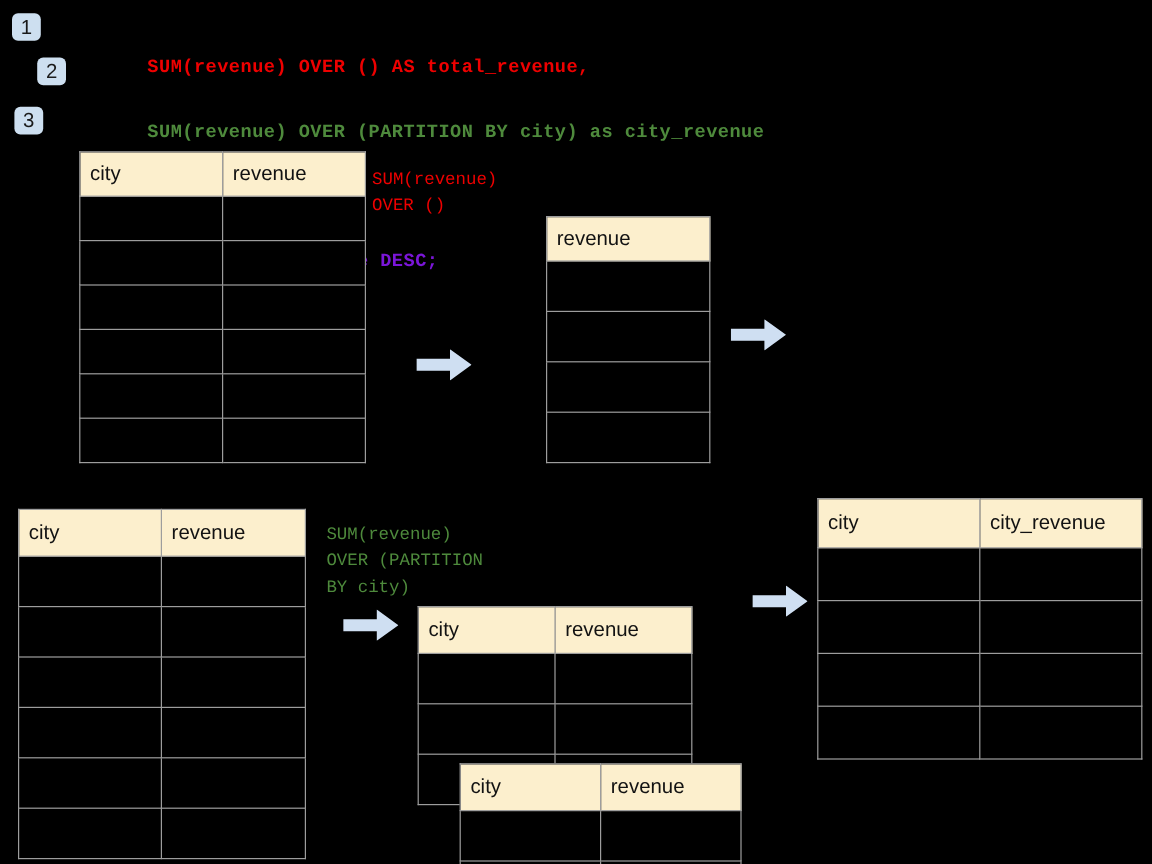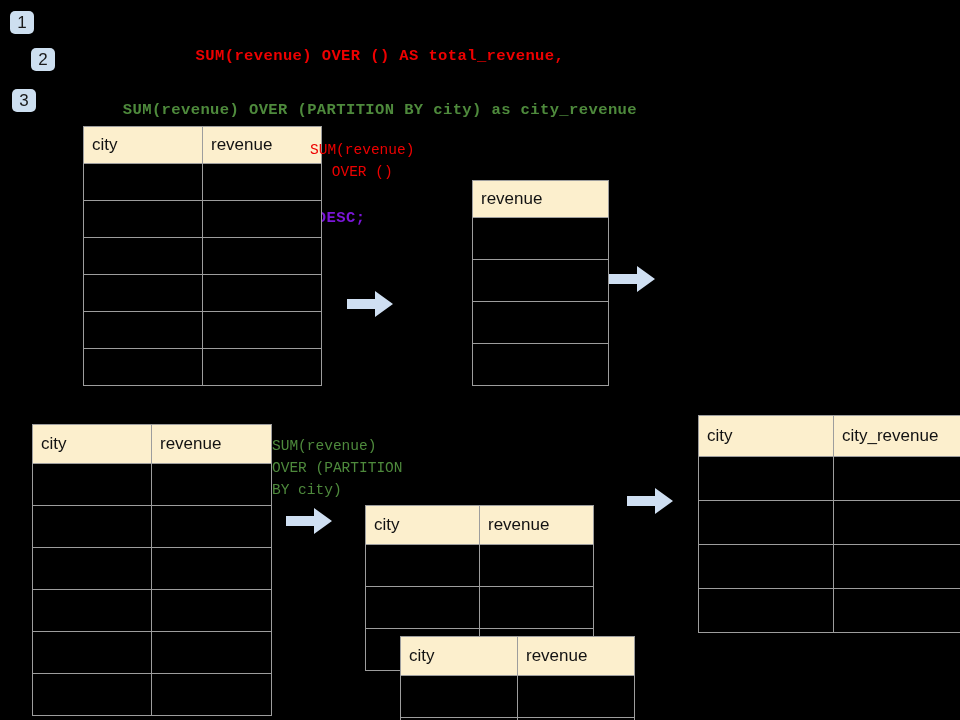--- a/index.html
+++ b/index.html
@@ -34,21 +34,21 @@
   .sql {
     position: absolute;
     font-family: "Liberation Mono", "DejaVu Sans Mono", monospace;
     font-size: 15.5px;
     letter-spacing: 0.4px;
     white-space: pre;
     font-weight: bold;
   }
   .sql-line { white-space: pre; }
   .c-purple { color: #7b16d9; }
-  .c-red    { color: #ee0000; text-align: center; }
+  .c-red    { color: #ee0000; }
   .c-green  { color: #4e8a3c; }
 
   .note {
     position: absolute;
     font-family: "Liberation Mono", "DejaVu Sans Mono", monospace;
     font-size: 11.5px;
     font-weight: bold;
     line-height: 19px;
     white-space: pre;
     color: #7b16d9;
@@ -63,21 +63,20 @@
     line-height: 22px;
     white-space: pre;
   }
 
   
   .tbl {
     position: absolute;
     border-collapse: collapse;
     table-layout: fixed;
     background: #000000;
-    margin-left: 17px;
   }
   .tbl td {
     border: 1px solid #9d9d9d;
     padding: 0;
     background: #000000;
   }
   .tbl th {
     border: 1px solid #9d9d9d;
     background: #fcefcd;
     color: #121212;

